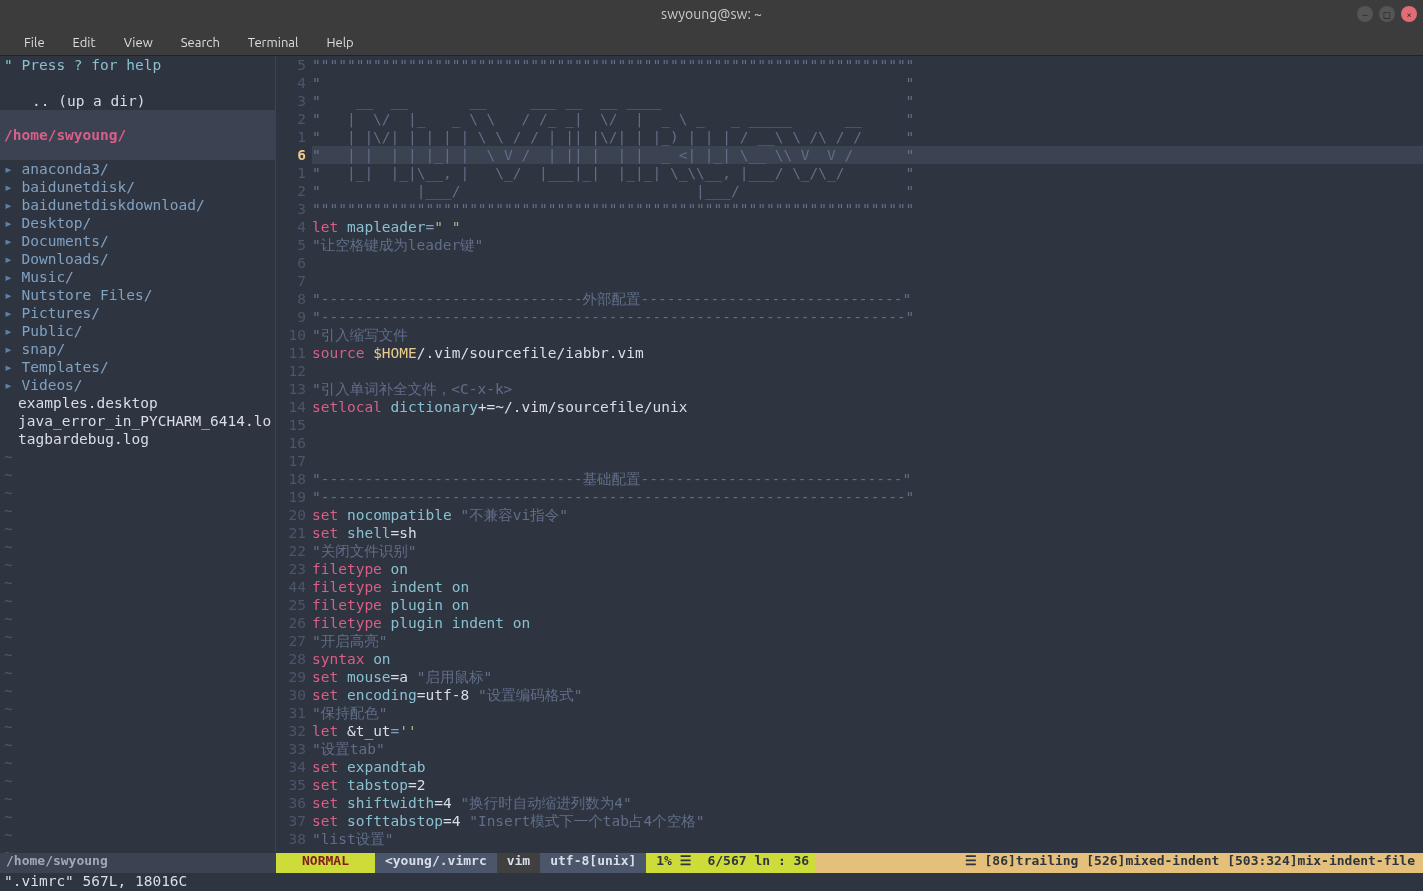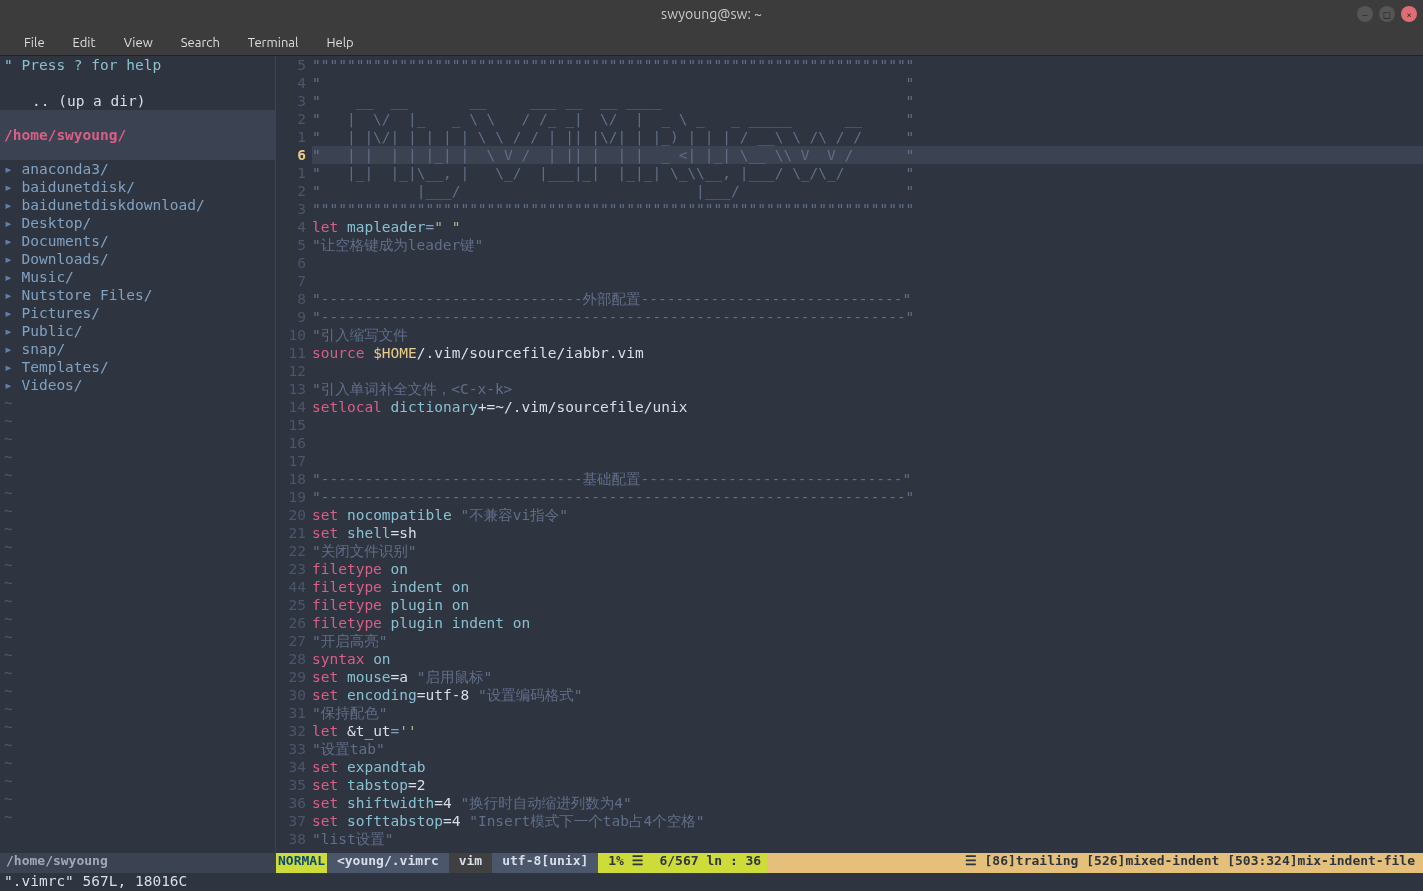--- a/index.html
+++ b/index.html
@@ -106,21 +106,21 @@
   display: flex;
   background: #1c1f26;
   font-size: 13px;
   font-weight: bold;
 }
 .sb-tabline {
   background: #3b4252;
   color: #a0a8b7;
   padding: 0 6px;
 }
-.sb-normal { background: #cddc39; color: #0c4a6e; padding: 0 2px; font-weight: bold; }
+.sb-normal { background: #cddc39; color: #7f1d1d; padding: 0 26px; font-weight: bold; }
 .sb-file { background: #4c566a; color: #d8dee9; padding: 0 10px; }
 .sb-ft { background: #404040; color: #d8dee9; padding: 0 10px; }
 .sb-enc { background: #4c566a; color: #d8dee9; padding: 0 10px; }
 .sb-pct { background: #cddc39; color: #2e3440; padding: 0 10px; }
 .sb-pos { background: #cddc39; color: #2e3440; padding: 0 6px; }
 .sb-warn { background: #e5c07b; color: #2e3440; padding: 0 8px; flex:1; text-align:right;}
 .cmdline {
   height: 18px;
   background: #2e3440;
   color: #d8dee9;
@@ -162,20 +162,25 @@
         <div class="dir"><span class="arrow">▸</span> Desktop/</div>
         <div class="dir"><span class="arrow">▸</span> Documents/</div>
         <div class="dir"><span class="arrow">▸</span> Downloads/</div>
         <div class="dir"><span class="arrow">▸</span> Music/</div>
         <div class="dir"><span class="arrow">▸</span> Nutstore Files/</div>
         <div class="dir"><span class="arrow">▸</span> Pictures/</div>
         <div class="dir"><span class="arrow">▸</span> Public/</div>
         <div class="dir"><span class="arrow">▸</span> snap/</div>
         <div class="dir"><span class="arrow">▸</span> Templates/</div>
         <div class="dir"><span class="arrow">▸</span> Videos/</div>
+      </div>
+    <div id="sidebar-files">
+        <div class="file">examples.desktop</div>
+        <div class="file">java_error_in_PYCHARM_6414.lo</div>
+        <div class="file">tagbardebug.log</div>
       </div>
     <div id="sidebar-tildes">
         <div class="tilde">~</div>
         <div class="tilde">~</div>
         <div class="tilde">~</div>
         <div class="tilde">~</div>
         <div class="tilde">~</div>
         <div class="tilde">~</div>
         <div class="tilde">~</div>
         <div class="tilde">~</div>

